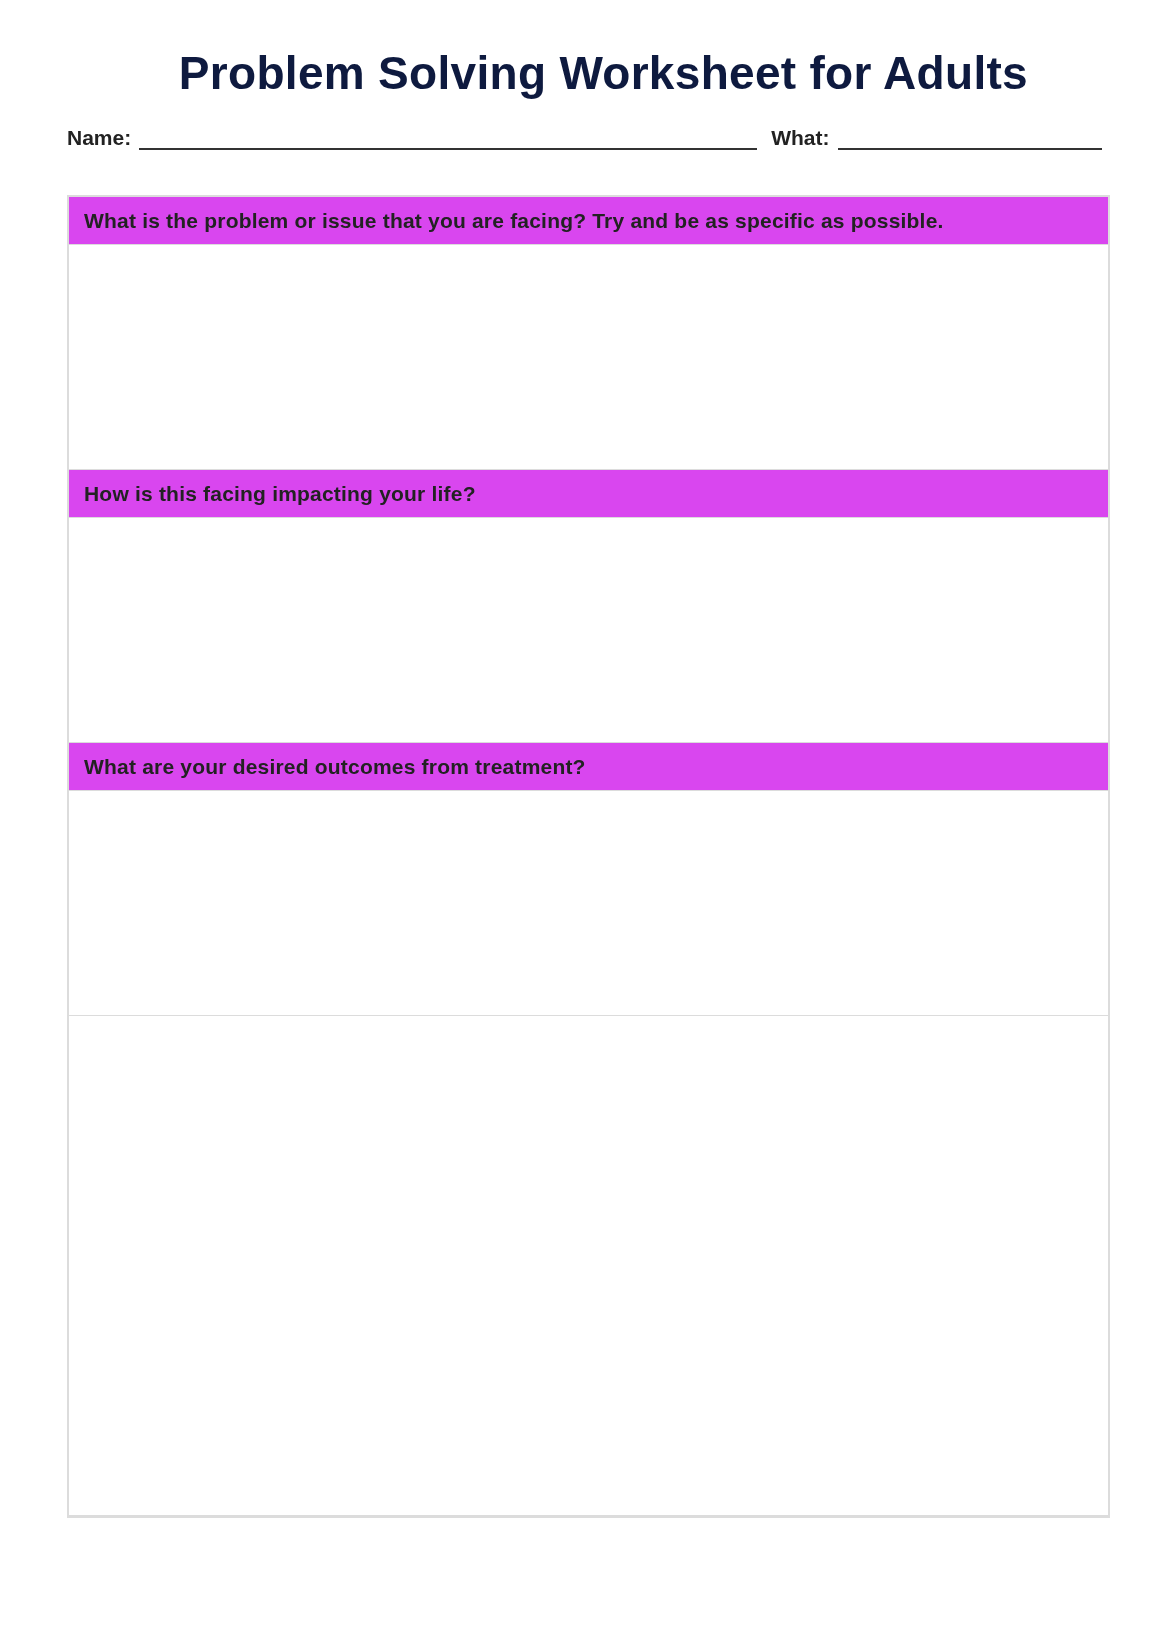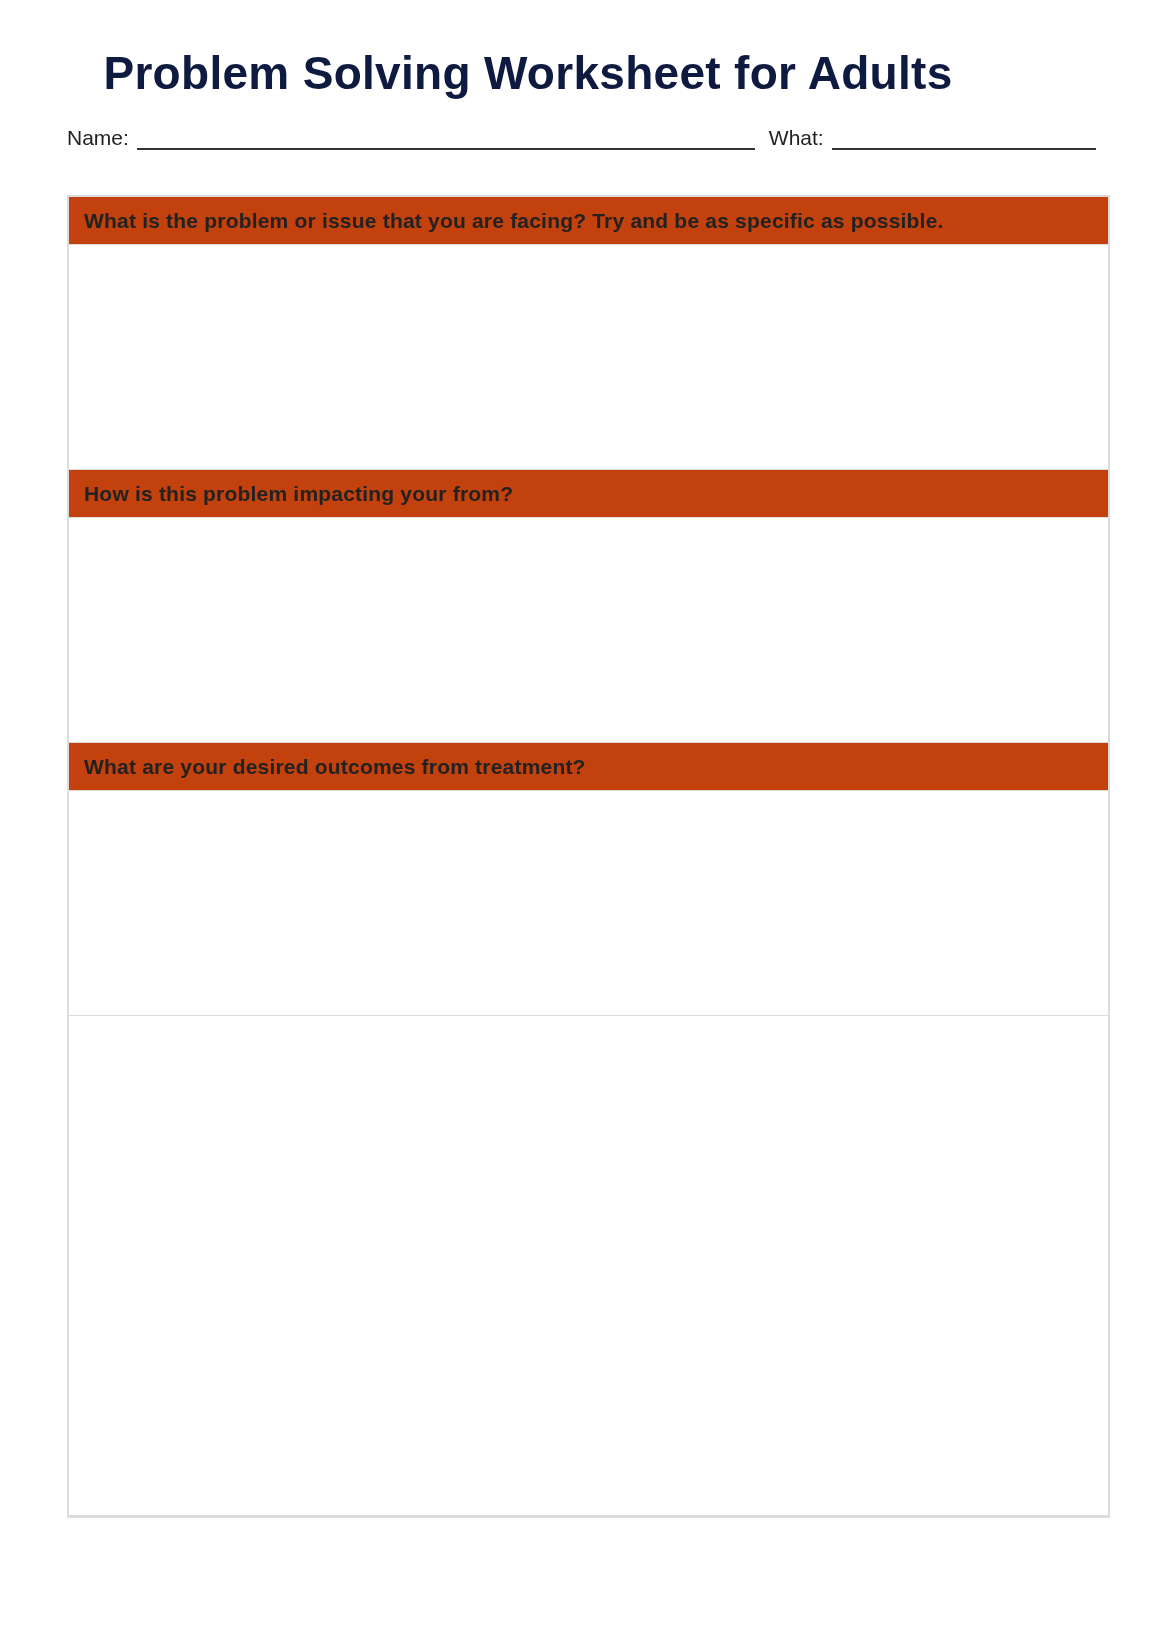--- a/index.html
+++ b/index.html
@@ -2,41 +2,41 @@
 <html><head>
   <meta charset="utf-8">
   <style>
     html, body { margin: 0; padding: 0; background: #ffffff; }
     body {
       width: 1176px; height: 1630px; position: relative;
       font-family: "Liberation Sans", sans-serif;
       color: #222222;
     }
     .title {
-      position: absolute; left: 14px; top: 46px; width: 1028px;
-      text-align: center; font-size: 46px; font-weight: bold;
+      position: absolute; left: 0; top: 46px; width: 1028px;
+      text-align: right; font-size: 46px; font-weight: bold;
       color: #0e1a3f; letter-spacing: 0.3px;
     }
     .meta-row {
       position: absolute; left: 67px; top: 126px; width: 1041px;
-      display: flex; align-items: flex-end; font-size: 21px; font-weight: normal;
+      display: flex; align-items: flex-end; font-size: 21px; font-weight: bold;
       color: #222222;
     }
     .meta-label { white-space: nowrap; margin-right: 8px; }
     .meta-line {
       border-bottom: 2px solid #333333; height: 22px;
     }
     .name-line { width: 618px; margin-right: 14px; }
     .date-line { width: 264px; }
     .sheet {
       position: absolute; left: 67px; top: 195px; width: 1039px;
       border: 2px solid #dcdcdc; border-bottom-width: 3px;
     }
     .section-head {
-      background: #c2410c; height: 48px; box-sizing: border-box;
+      background: #d946ef; height: 48px; box-sizing: border-box;
       padding-left: 15px; display: flex; align-items: center;
       font-size: 21px; font-weight: bold; color: #222222;
       border-bottom: 1px solid #dcdcdc;
       letter-spacing: 0.2px;
     }
     .section-body {
       background: #ffffff; box-sizing: border-box;
       border-bottom: 1px solid #dcdcdc;
     }
     .section:last-child .section-body { border-bottom: none; }
@@ -54,21 +54,21 @@
   <span class="meta-label">What:</span>
   <span class="meta-line date-line"></span>
 </div>
 
 <div class="sheet">
   <div class="section">
     <div class="section-head">What is the problem or issue that you are facing? Try and be as specific as possible.</div>
     <div class="section-body body-short"></div>
   </div>
   <div class="section">
-    <div class="section-head">How is this problem impacting your from?</div>
+    <div class="section-head">How is this facing impacting your life?</div>
     <div class="section-body body-short"></div>
   </div>
   <div class="section">
     <div class="section-head">What are your desired outcomes from treatment?</div>
     <div class="section-body body-short"></div>
   </div>
   <div class="section">
     <div class="section-body body-long"></div>
   </div>
 </div>

